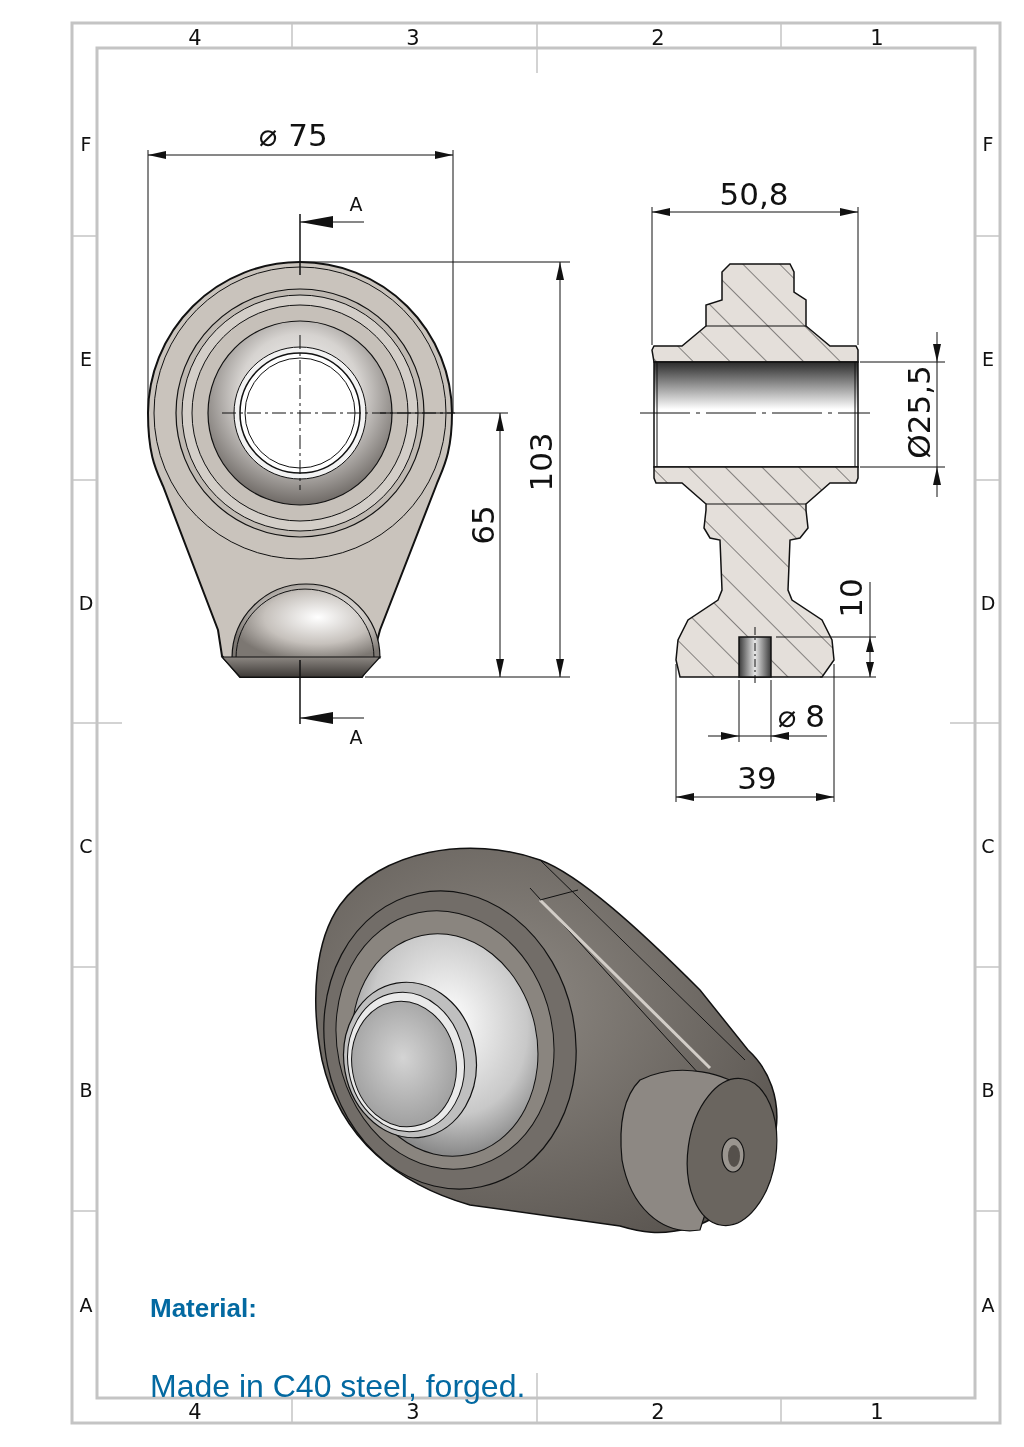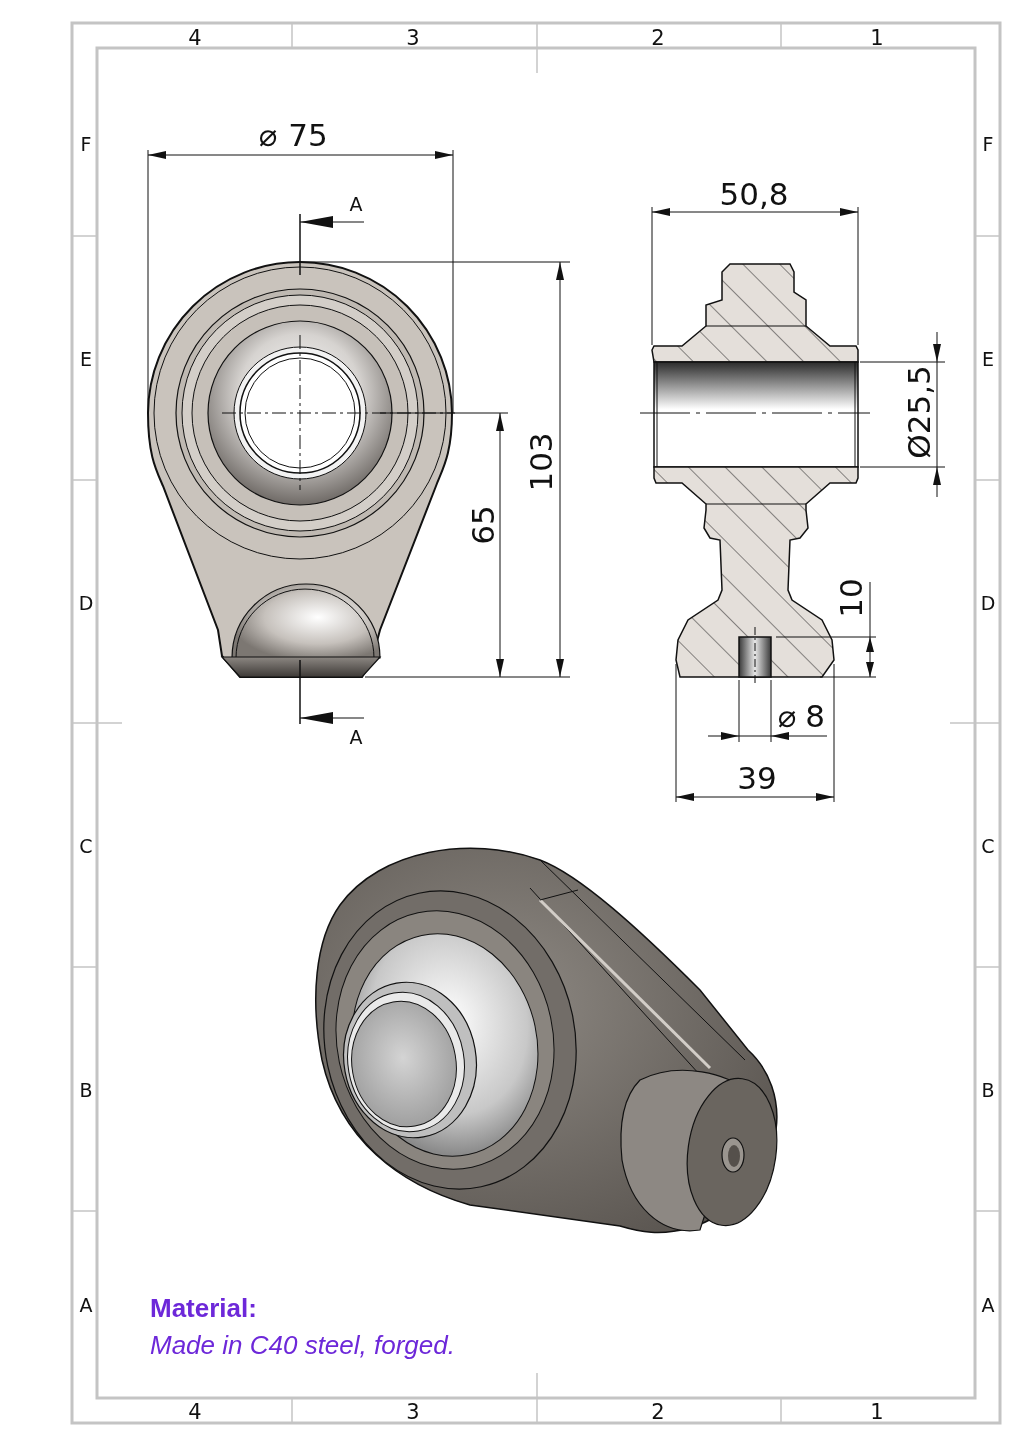--- a/index.html
+++ b/index.html
@@ -3,23 +3,23 @@
 <meta charset="utf-8">
 <style>
   html, body { margin: 0; padding: 0; background: #ffffff; }
   body { width: 1024px; height: 1447px; position: relative; overflow: hidden;
          font-family: "DejaVu Sans", sans-serif; }
   #sheet { position: absolute; left: 0; top: 0; width: 1024px; height: 1447px; }
   .zone-label { font-family: "DejaVu Sans", sans-serif; font-size: 21px; fill: #111; }
   .zone-label-side { font-family: "DejaVu Sans", sans-serif; font-size: 19px; fill: #111; }
   .dim-text { font-family: "DejaVu Sans", sans-serif; font-size: 31px; fill: #111; }
   .sec-text { font-family: "DejaVu Sans", sans-serif; font-size: 19px; fill: #111; }
-  .note { position: absolute; left: 150px; font-family: "Liberation Sans", sans-serif; color: #6d28d9; }
+  .note { position: absolute; left: 150px; font-family: "Liberation Sans", sans-serif; color: #0369a1; }
   .note-title { top: 1293px; font-size: 26px; font-weight: bold; }
-  .note-body { top: 1330px; font-size: 26px; font-style: italic; }
+  .note-body { top: 1368px; font-size: 32px; }
 </style>
 </head>
 <body>
 
 <svg id="sheet" width="1024" height="1447" viewBox="0 0 1024 1447" xmlns="http://www.w3.org/2000/svg">
   <defs>
     <pattern id="hatch" patternUnits="userSpaceOnUse" width="26" height="26" patternTransform="rotate(-45)">
       <rect width="26" height="26" fill="#e4dfda"></rect>
       <line x1="0" y1="0" x2="0" y2="26" stroke="#222" stroke-width="1"></line>
     </pattern>

